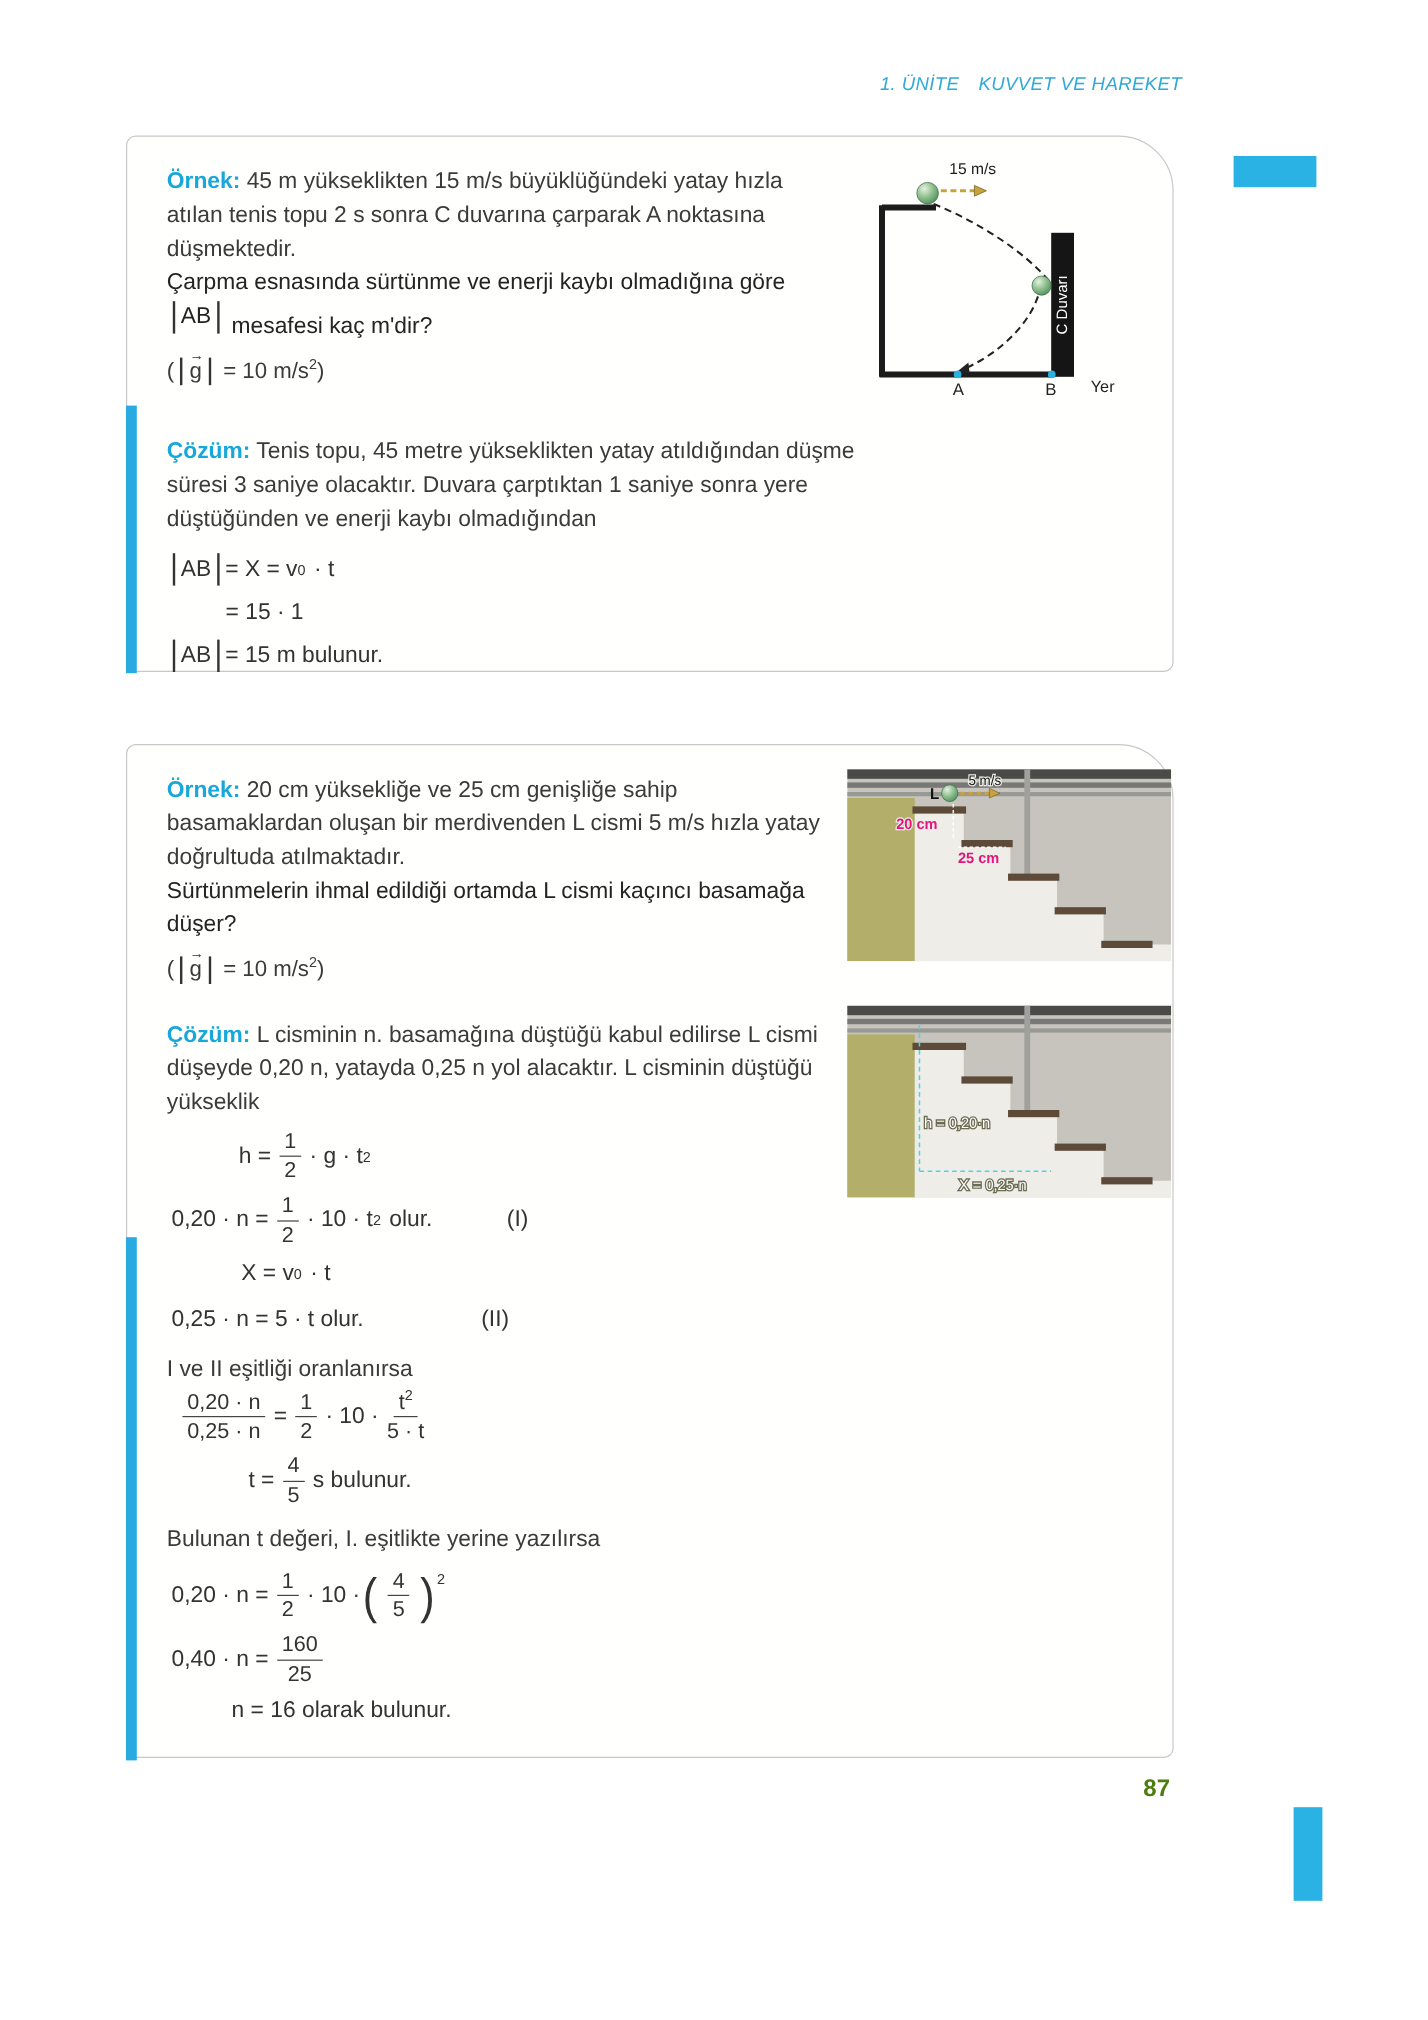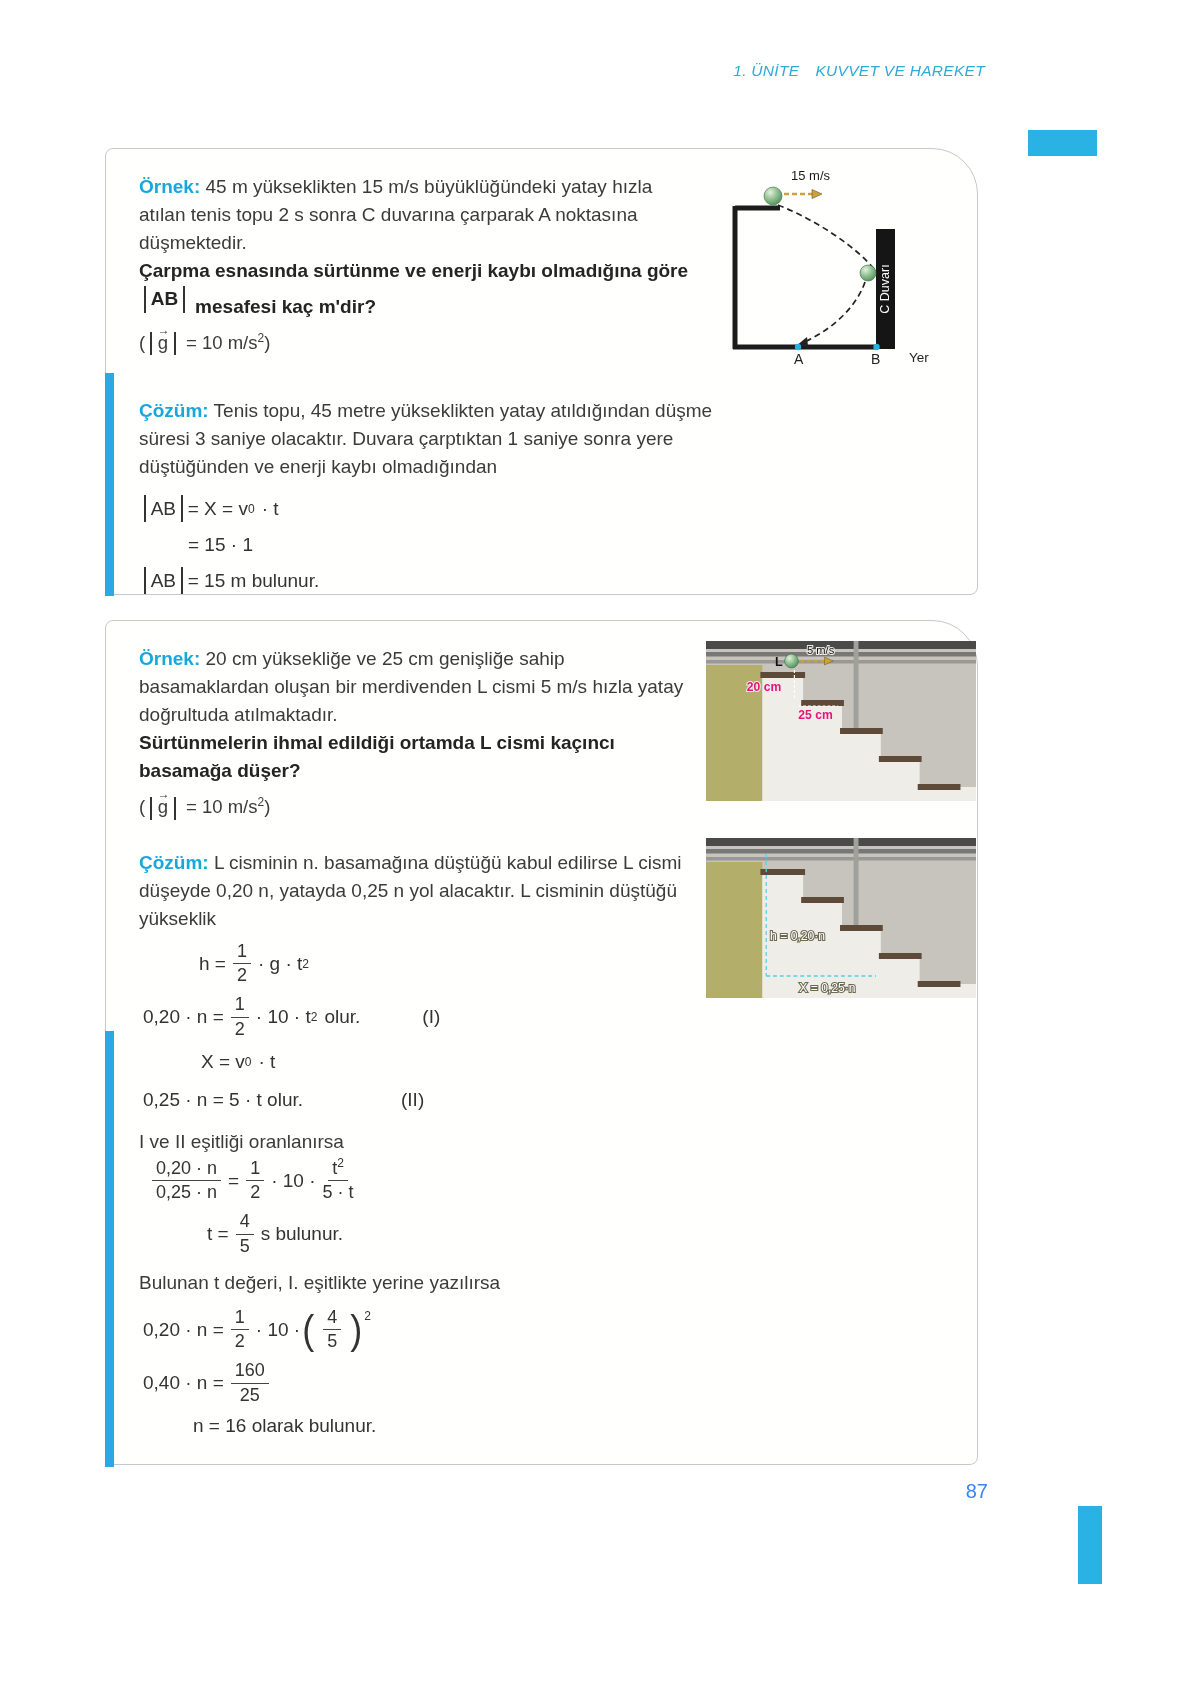--- a/index.html
+++ b/index.html
@@ -11,29 +11,29 @@
   .header { position:absolute; top:62px; right:205px; display:inline-flex; gap:16px;
             font-style:italic; font-size:15.5px; color:#2fa9d6; letter-spacing:.3px; }
 
   
   .tab-top { position:absolute; left:1028px; top:130px; width:69px; height:26px; background:#29b2e3; }
   .tab-bottom { position:absolute; left:1078px; top:1506px; width:24px; height:78px; background:#29b2e3; }
 
   
   .box { position:absolute; left:105px; width:873px; background:#fffffe;
          border:1.3px solid #c8c8c8; border-radius:8px 46px 8px 8px; }
-  .box1 { top:148px; height:447px; }
+  .box1 { top:113px; height:447px; }
   .box2 { top:620px; height:845px; }
   .accent { position:absolute; left:-1.3px; width:9px; background:#29abe2; }
   .accent1 { top:224px; height:223px; }
   .accent2 { top:410px; height:436px; }
 
   .content { position:relative; padding:24px 0 0 33px; font-size:19px; line-height:28px; height:100%; }
   .cyan { color:#17a7db; font-weight:bold; }
-  .b { font-weight:bold; color:#242424; }
+  .b { font-weight:normal; color:#242424; }
   .para { margin:0; }
 
   
   .eq { display:flex; align-items:center; color:#333; font-size:19px; }
   .eq > * { flex:0 0 auto; }
   .gap { display:inline-block; width:7px; }
   .vbar { display:inline-block; width:1.7px; height:27px; background:#333; margin:0 5px; vertical-align:middle; }
   .vbar.sm { height:23px; }
   .absval { display:inline-flex; align-items:center; }
   sup { font-size:12px; vertical-align:super; line-height:0; }
@@ -48,21 +48,21 @@
   .tag { margin-left:62px; }
   .bigp { font-size:36px; font-weight:300; line-height:1; transform:scaleY(1.15); margin:0 2px; color:#333; }
   .expafter { position:relative; top:-14px; font-size:12px; }
 
   
   .diag1 { position:absolute; top:14px; left:622px; width:250px; height:205px; }
   .simg { position:absolute; left:600px; width:270px; height:160px; }
   .img1 { top:20px; }
   .img2 { top:217px; }
 
-  .page-number { position:absolute; top:1480px; right:202px; font-size:20px; font-weight:normal; color:#3b82f6; }
+  .page-number { position:absolute; top:1480px; right:215px; font-size:20px; font-weight:bold; color:#4d7c0f; }
 </style>
 </head>
 <body>
 
 <div class="page">
 
   <div class="header">
     <span>1. ÜNİTE</span>
     <span>KUVVET VE HAREKET</span>
   </div>

